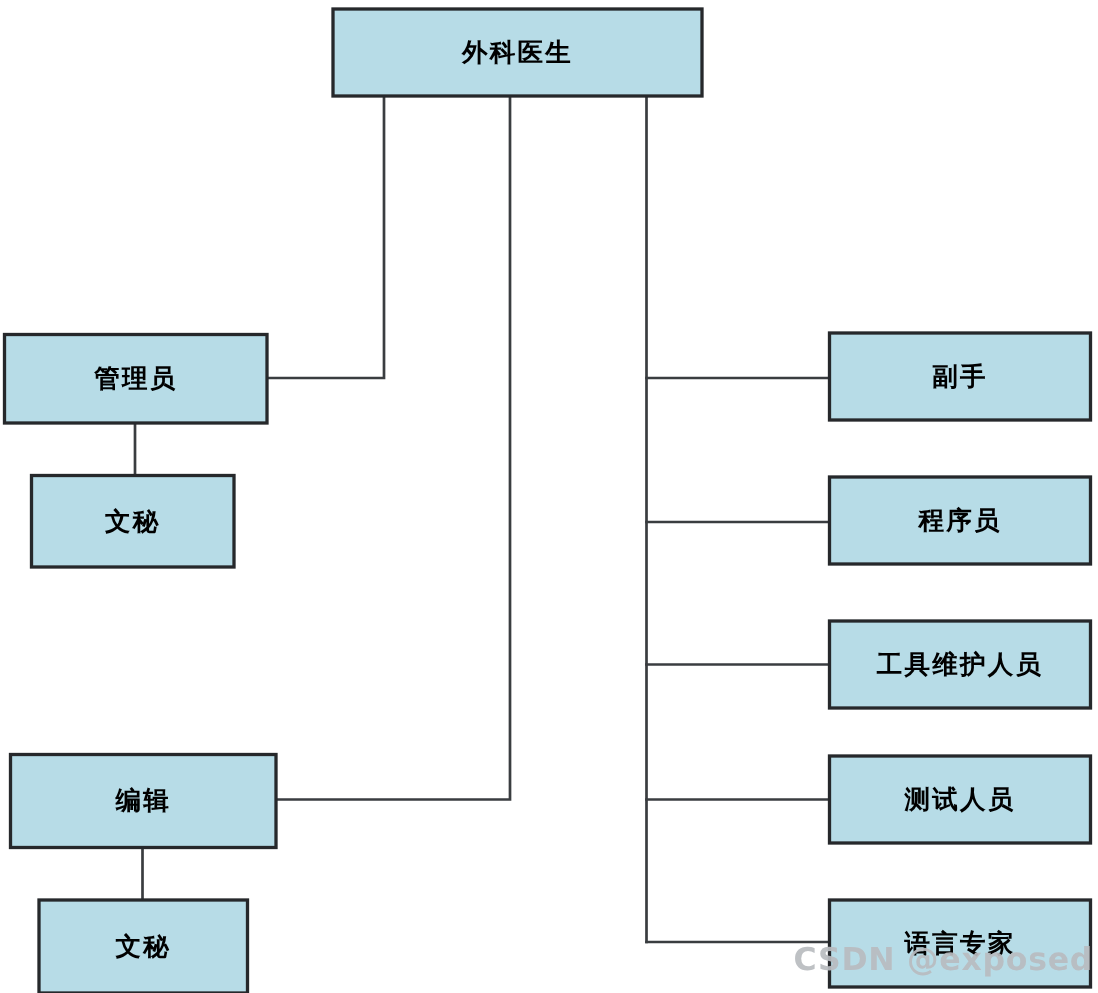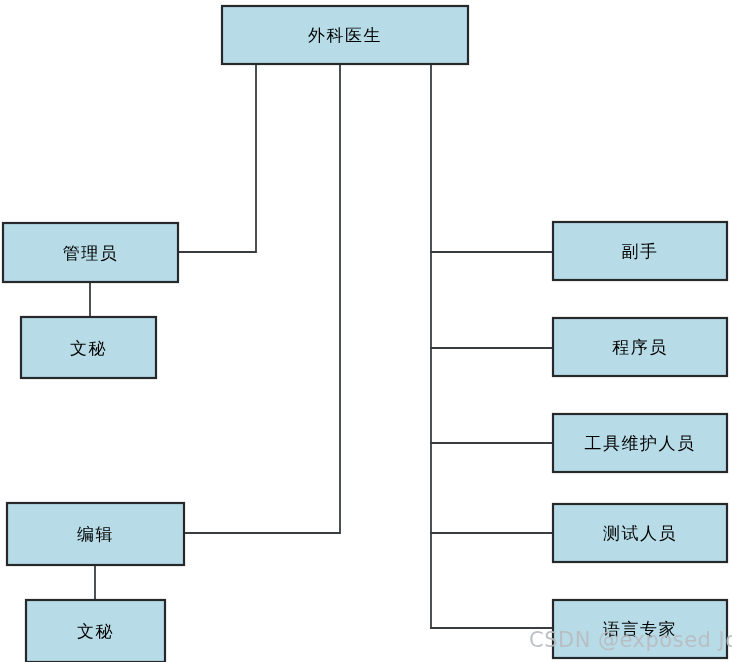--- a/index.html
+++ b/index.html
@@ -11,20 +11,21 @@
     width: 732px;
     height: 662px;
     position: relative;
     overflow: hidden;
     font-family: "DejaVu Sans", "Liberation Sans", sans-serif;
   }
   #org-chart-root {
     position: relative;
     width: 710px;
     height: 662px;
+    font-weight: bold;
   }
   svg.chart-canvas {
     position: absolute;
     top: 0;
     left: 0;
     width: 732px;
     height: 662px;
     display: block;
   }
   .node-rect {

